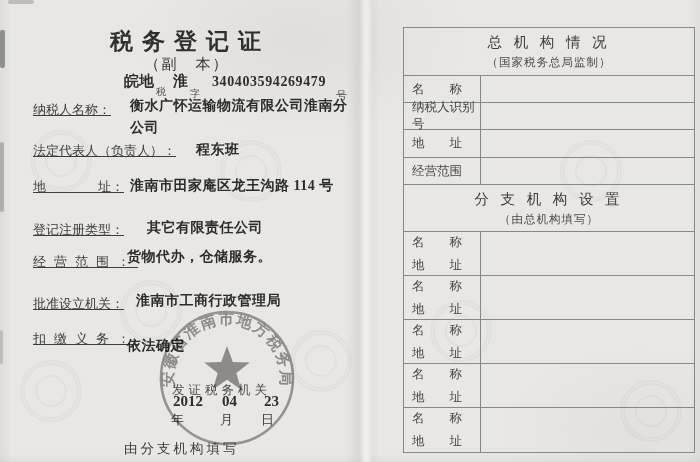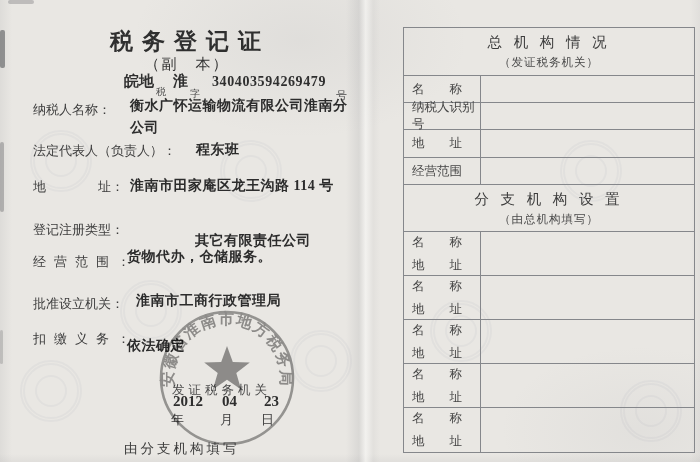--- a/index.html
+++ b/index.html
@@ -34,27 +34,27 @@
   .title{left:97px;top:26px;width:186px;text-align:center;
          font-size:23px;font-weight:bold;letter-spacing:9px;color:#2f2f2f;}
   .subtitle{left:97px;top:55px;width:180px;text-align:center;
             font-size:15px;letter-spacing:2px;color:#333;}
   .serial{left:124px;top:72px;display:flex;align-items:flex-start;color:#2f2f2f;}
   .serial .big{font-size:15px;font-weight:bold;}
   .serial .sub{font-size:10px;margin-top:13px;margin-left:2px;color:#474747;}
   .serial .num{font-size:14px;font-weight:600;letter-spacing:0.6px;margin-left:12px;margin-top:2px;}
   .serial .suf{font-size:11px;margin-top:16px;margin-left:10px;color:#474747;}
 
-  .flabel{position:absolute;left:33px;font-size:13px;color:#3d3d3d;}
+  .flabel{position:absolute;left:33px;font-size:13px;color:#3d3d3d;text-decoration:underline;}
   .fvalue{position:absolute;font-size:14px;font-weight:600;color:#2c2c2c;letter-spacing:0.5px;line-height:22px;}
   .ls8{letter-spacing:8px;}
   .l1{top:101px;} .v1{left:130px;top:95px;width:224px;}
   .l2{top:142px;} .v2{left:196px;top:139px;}
   .l3{top:178px;} .v3{left:130px;top:175px;}
-  .l4{top:221px;} .v4{left:147px;top:230px;margin-left:48px;}
+  .l4{top:221px;} .v4{left:147px;top:217px;}
   .l5{top:253px;} .v5{left:127px;top:246px;}
   .l6{top:295px;} .v6{left:136px;top:290px;}
   .l7{top:330px;} .v7{left:127px;top:335px;}
 
   .issuer-label{left:172px;top:382px;font-size:12.5px;letter-spacing:4px;color:#4b4b4b;}
   .date-part{position:absolute;top:393px;font-size:15px;font-weight:bold;color:#2e2e2e;}
   .dy{left:173px;} .dm{left:222px;} .dd{left:256px;margin-left:8px;}
   .unit{position:absolute;top:411px;font-size:13px;color:#3d3d3d;}
   .uy{left:171px;} .um{left:220px;} .ud{left:261px;}
   .footer{left:124px;top:440px;font-size:13.5px;letter-spacing:3px;color:#3b3b3b;}
@@ -148,21 +148,21 @@
     </text>
     <polygon points="72,40 77.8,56.1 94.8,56.6 81.3,67.0 86.1,83.4 72,73.8 57.9,83.4 62.7,67.0 49.2,56.6 66.2,56.1" fill="#6f6f6f" opacity="0.85"></polygon>
   </svg>
 
   <div class="abs footer">由分支机构填写</div>
 
   <div class="abs table">
 
     <div class="trow thead">
       <div class="t1">总 机 构 情 况</div>
-      <div class="t2">（发证税务机关）</div>
+      <div class="t2">（国家税务总局监制）</div>
     </div>
 
     <div class="trow r27">
       <div class="tlabel">名　　称</div>
       <div class="tvalue"></div>
     </div>
     <div class="trow r27">
       <div class="tlabel">纳税人识别号</div>
       <div class="tvalue"></div>
     </div>

